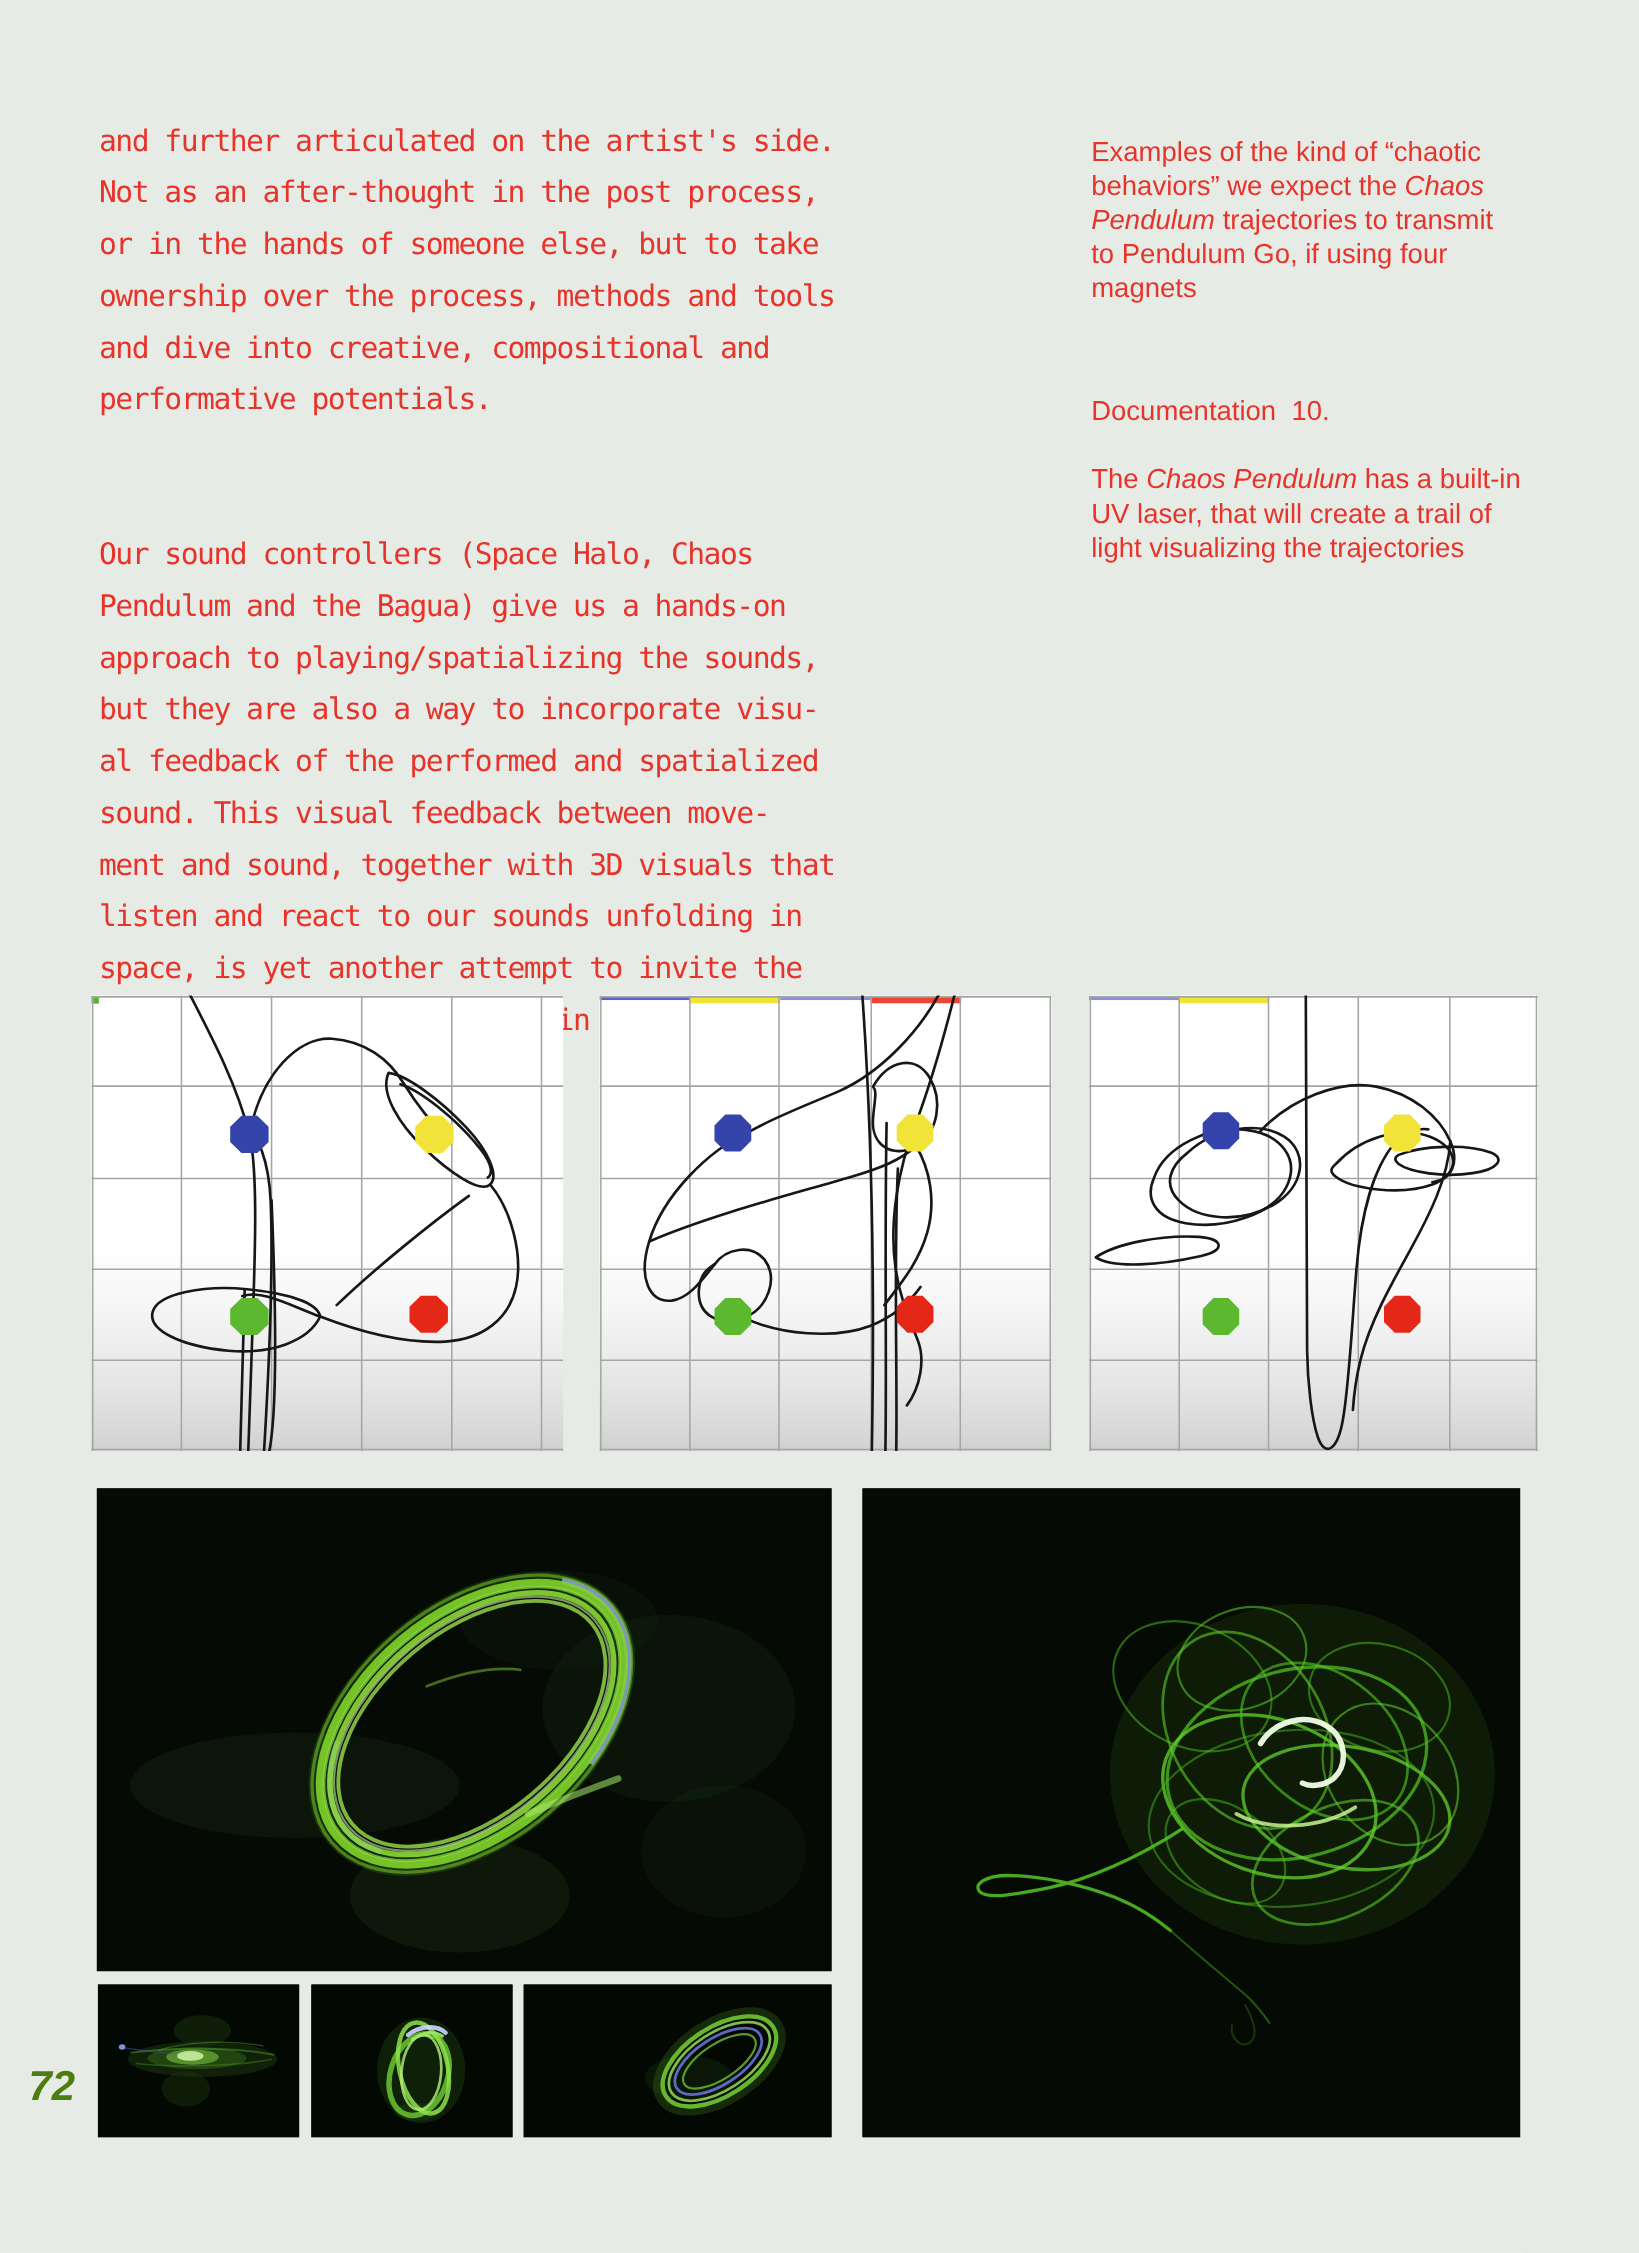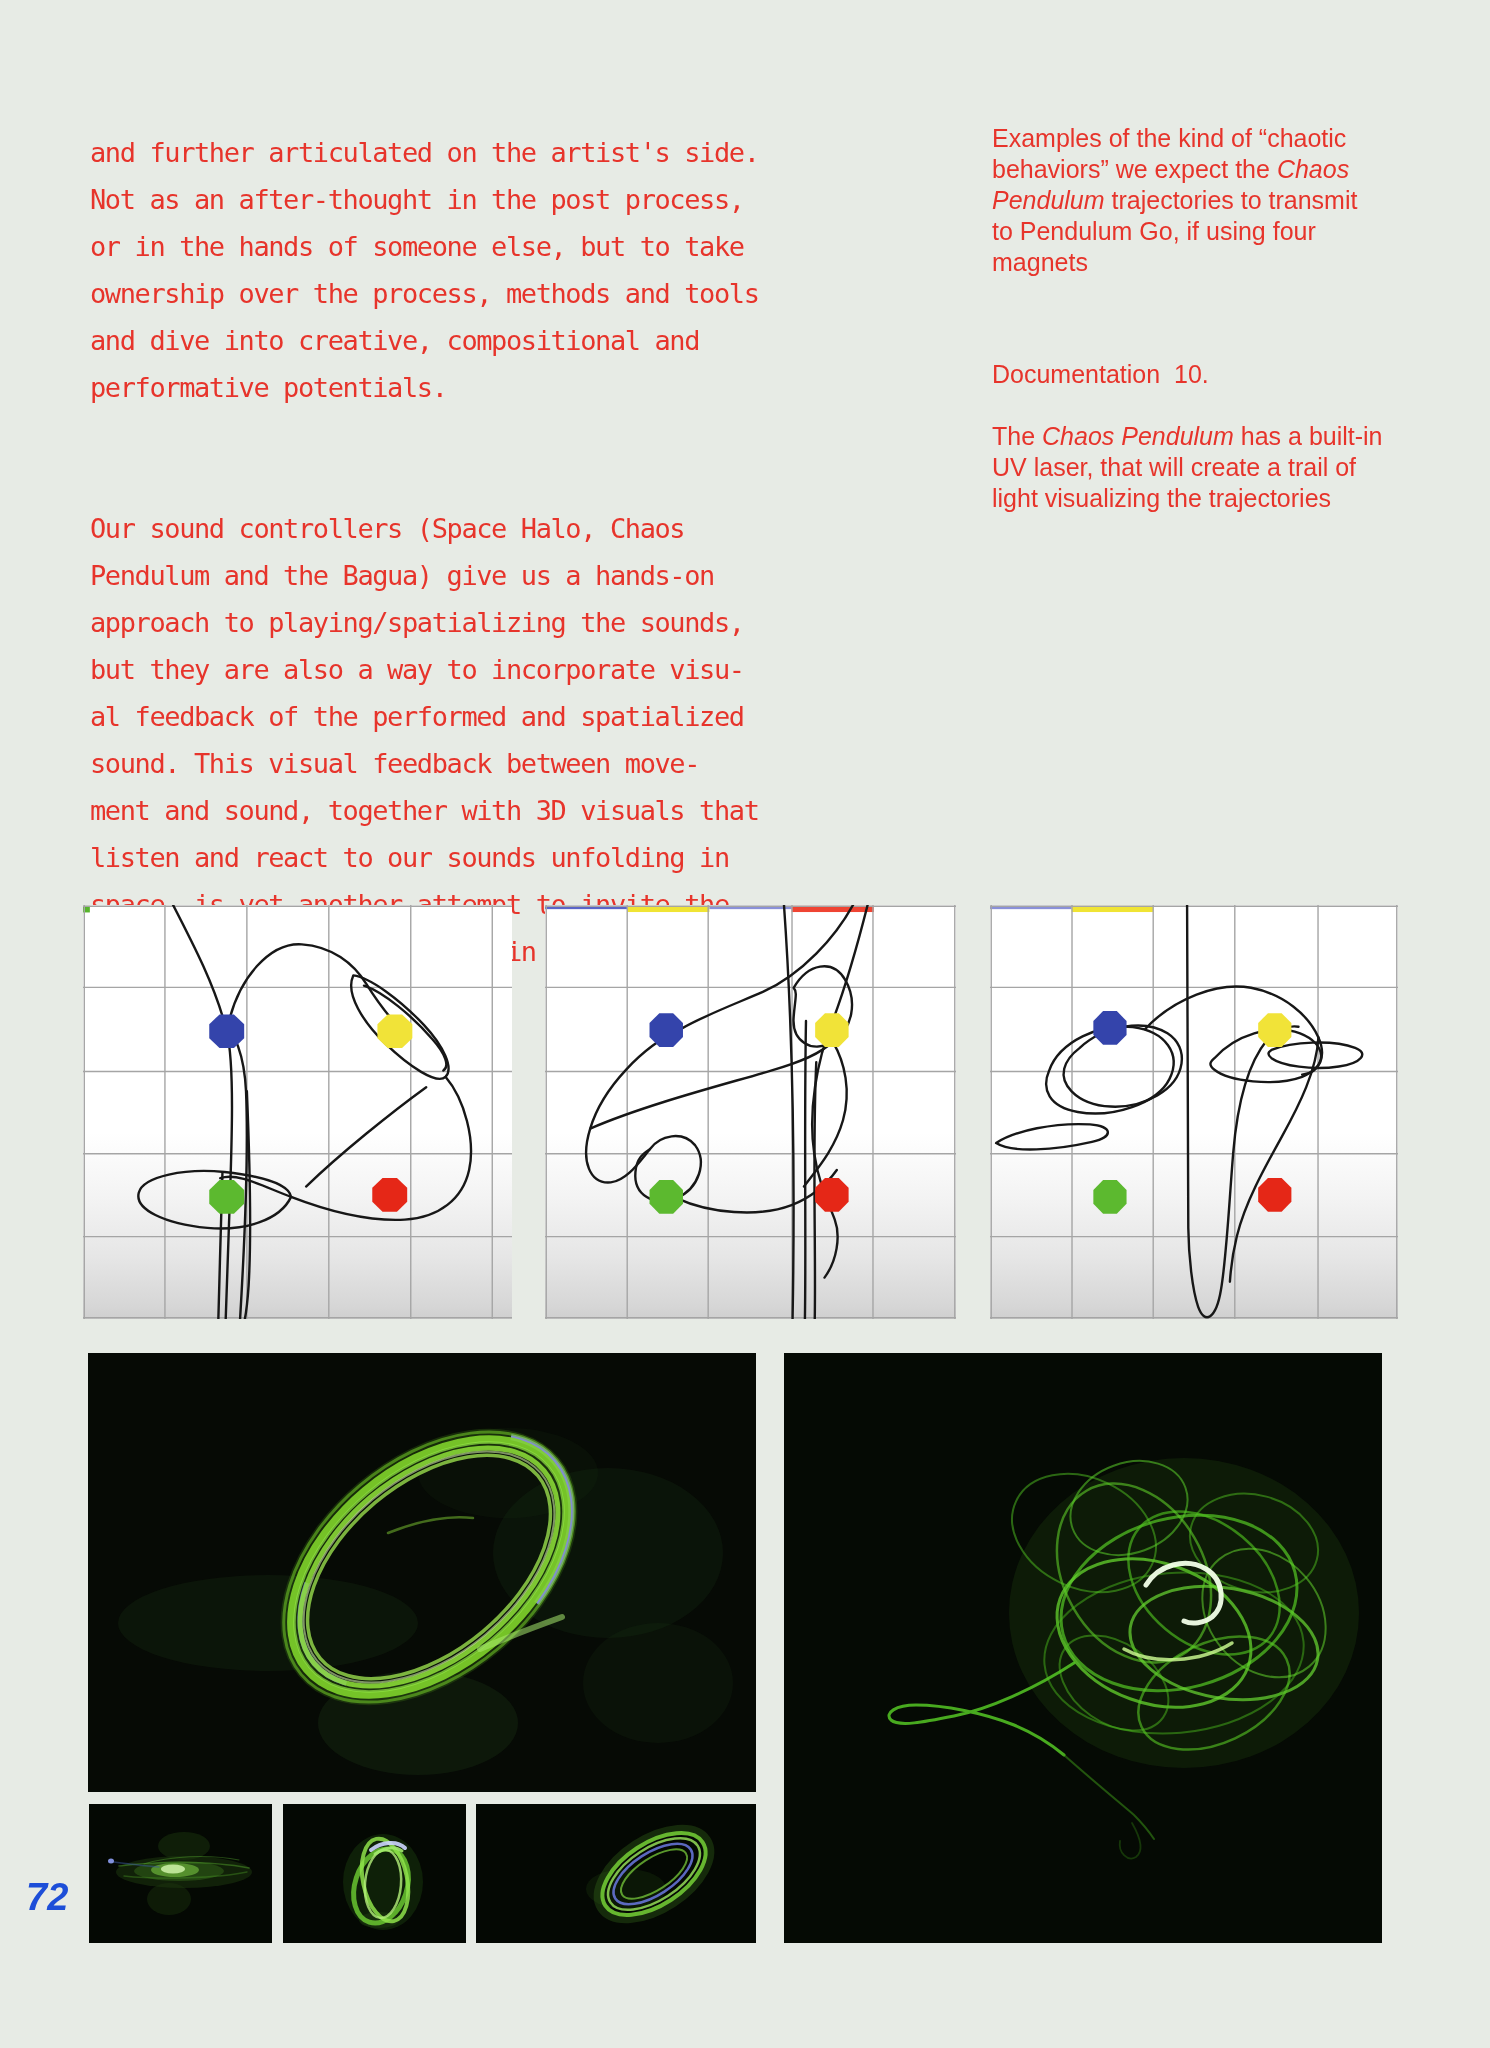--- a/index.html
+++ b/index.html
@@ -1,18 +1,18 @@
 <!DOCTYPE html>
 <html><head>
 <meta charset="utf-8">
 <style>
   html,body{margin:0;padding:0;}
   .page{position:relative;width:1490px;height:2048px;background:#e7ebe5;overflow:hidden;
         font-family:"Liberation Sans",sans-serif;}
-  .body-text{position:absolute;left:90px;top:82px;width:700px;
+  .body-text{position:absolute;left:90px;top:58px;width:700px;
              font-family:"DejaVu Sans Mono",monospace;font-size:27px;line-height:47px;
              letter-spacing:-1.4px;color:#e7342b;white-space:pre-line;}
   .body-text .para1{margin:0 0 47px 0;}
   .body-text .para2{margin:0;}
   .captions{position:absolute;left:992px;top:92px;width:402px;
             font-size:25px;line-height:31px;color:#e7342b;}
   .caption-block{white-space:pre-line;}
   .caption-block + .caption-block{margin-top:50px;}
   .cap-title{white-space:pre;}
   .it{font-style:italic;}
@@ -22,21 +22,21 @@
   #diagram-1{left:83px;width:429px;}
   #diagram-2{left:545px;width:411px;}
   #diagram-3{left:990px;width:408px;}
   .photo{position:absolute;background:#060a05;}
   #photo-left{left:88px;top:1353px;width:668px;height:439px;}
   #photo-right{left:784px;top:1353px;width:598px;height:590px;}
   #thumb-1{left:89px;top:1804px;width:183px;height:139px;}
   #thumb-2{left:283px;top:1804px;width:183px;height:139px;}
   #thumb-3{left:476px;top:1804px;width:280px;height:139px;}
   .page-number{position:absolute;left:26px;top:1876px;
-               font-style:italic;font-weight:700;font-size:38px;color:#1d4ed8;}
+               font-style:italic;font-weight:700;font-size:38px;color:#4d7c0f;}
 </style>
 </head>
 <body>
 
 <div class="page">
 
   <div class="body-text">
     <p class="para1">and further articulated on the artist's side.
 Not as an after-thought in the post process,
 or in the hands of someone else, but to take

